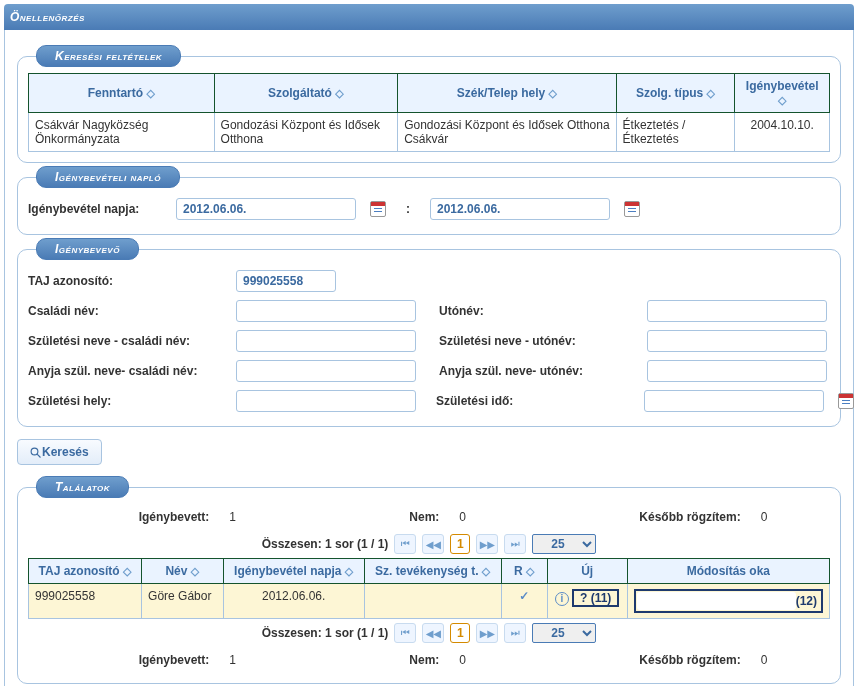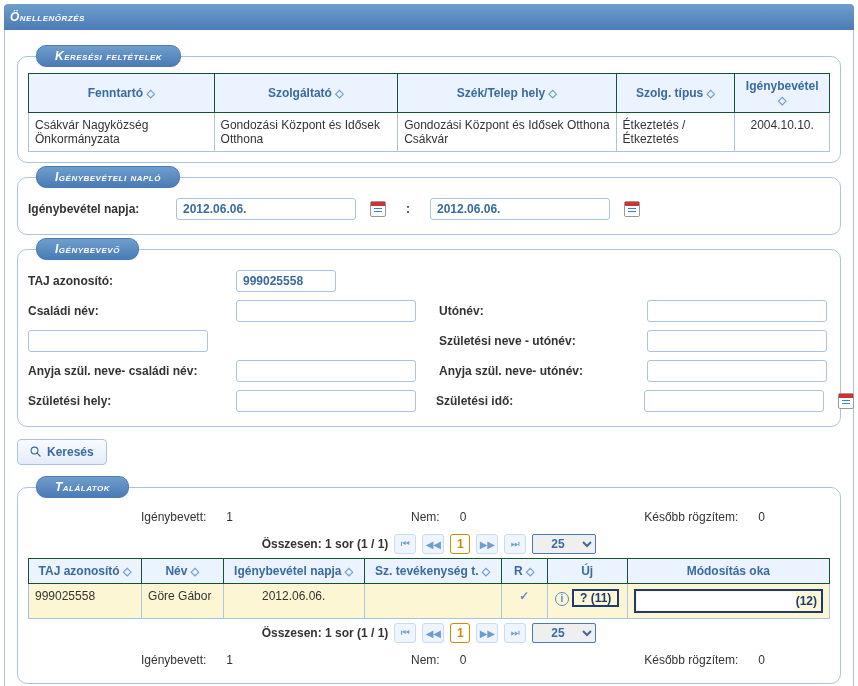--- a/index.html
+++ b/index.html
@@ -16,24 +16,24 @@
   .form-row { display: flex; align-items: center; padding: 4px 0; gap: 8px; }
   .form-row label { flex: 0 0 200px; color: #333; font-weight: bold; }
   .half-col { display: flex; width: 100%; gap: 20px; }
   .half-col > .col { flex: 1; }
   .col .form-row label { flex: 0 0 200px; }
   input[type=text] { border: 1px solid #a8c4e0; border-radius: 3px; padding: 3px 6px; color: #3b6aa0; font-weight: bold; font-size: 12px; }
   input[type=text].wide { width: 180px; }
   .cal-icon { display: inline-block; width: 16px; height: 16px; vertical-align: middle; margin-left: 6px; background: #fff; border: 1px solid #999; border-radius: 2px; position: relative; }
   .cal-icon::before { content: ""; position: absolute; top: 0; left: 0; right: 0; height: 4px; background: #c33; }
   .cal-icon::after { content: ""; position: absolute; top: 6px; left: 3px; right: 3px; bottom: 3px; background: repeating-linear-gradient(#4c7fc1 0 1px, transparent 1px 3px); }
-  .btn { display: inline-flex; align-items: center; gap: 5px; border: 1px solid #a8c4e0; border-radius: 4px; background: linear-gradient(#f8fbff, #e3edf9); color: #3b6aa0; font-weight: bold; padding: 5px 12px; cursor: pointer; font-size: 12px; }
+  .btn { display: inline-flex; align-items: flex-end; border: 1px solid #a8c4e0; border-radius: 4px; background: linear-gradient(#f8fbff, #e3edf9); color: #3b6aa0; font-weight: bold; padding: 5px 12px; cursor: pointer; font-size: 12px; }
   .mag-icon { width: 12px; height: 12px; }
   .summary-row { display: flex; justify-content: space-around; padding: 6px 0; font-size: 12px; }
-  .summary-row span.lab { font-weight: normal; padding-left: 48px; }
+  .summary-row span.lab { font-weight: bold; padding-left: 48px; }
   .pager-row { display: flex; align-items: center; justify-content: center; gap: 6px; padding: 4px 0; font-size: 12px; }
   .pager-btn { display: inline-flex; align-items: center; justify-content: center; width: 22px; height: 20px; border: 1px solid #c8dbef; border-radius: 3px; background: #eef5ff; color: #6f9ecd; font-size: 10px; cursor: pointer; }
   .pager-page { display: inline-flex; align-items: center; justify-content: center; width: 20px; height: 20px; border: 1px solid #d48a00; border-radius: 3px; color: #d48a00; font-weight: bold; }
   select.pgsize { border: 1px solid #4a7bb5; border-radius: 2px; color: #3b6aa0; font-weight: bold; font-size: 12px; padding: 1px 14px; }
   tr.result-row td { background: #fdf6d5; }
   .check-mark { color: #5b8cc7; font-weight: bold; }
   .uj-cell { color: #3b6aa0; font-weight: bold; }
   .uj-cell .info-icon { display:inline-block; width:14px;height:14px; border-radius:50%; border:1px solid #5b8cc7; color:#5b8cc7; text-align:center; font-size:10px; line-height:12px; margin-right:3px;}
   .uj-cell .boxed { display:inline-block; border:2px solid #1e3a6e; padding:0 6px; color:#1e3a6e; font-weight:bold; }
   .mod-input-wrap { border:2px solid #1e3a6e; display:flex; align-items:center; padding:1px 4px 1px 1px; }
@@ -101,20 +101,21 @@
         <div class="col">
           <div class="form-row">
               <label>Utónév:</label>
               <input type="text" class="wide" style="">
             </div>
         </div>
       </div>
       <div class="half-col">
         <div class="col">
           <div class="form-row">
+              <label>Születési neve - családi név:</label>
               <input type="text" class="wide" style="">
             </div>
         </div>
         <div class="col">
           <div class="form-row">
               <label>Születési neve - utónév:</label>
               <input type="text" class="wide" style="">
             </div>
         </div>
       </div>

